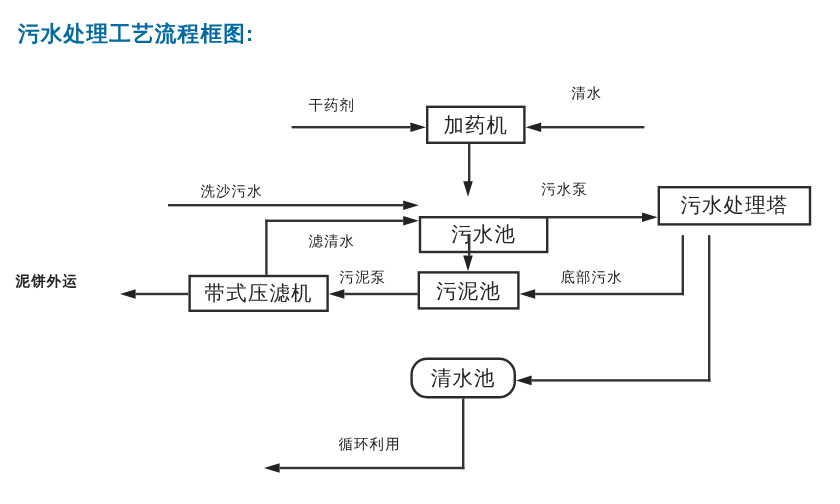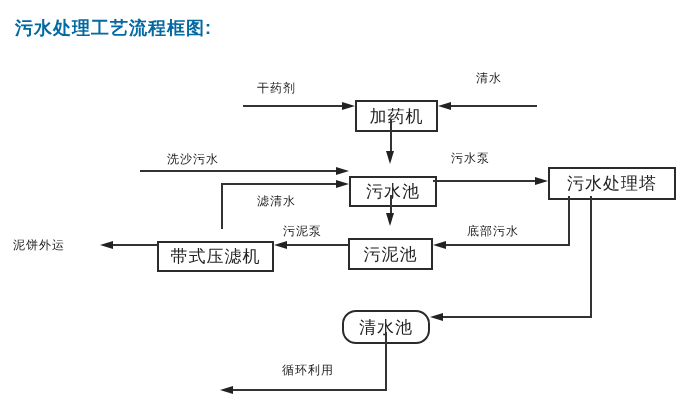--- a/index.html
+++ b/index.html
@@ -9,41 +9,41 @@
     color:#111;overflow:hidden;
   }
   .title{
     position:absolute;left:15px;top:16px;
     font-size:18px;font-weight:bold;letter-spacing:1px;color:#0369a1;
   }
   .node{
     position:absolute;box-sizing:border-box;
     border:2px solid #2b2b2b;background:#fff;
     display:flex;align-items:center;justify-content:center;
-    font-size:17px;letter-spacing:1px;color:#222;white-space:nowrap;margin-top:12px;
+    font-size:17px;letter-spacing:1px;color:#222;white-space:nowrap;
   }
   .elabel{
     position:absolute;font-size:12px;letter-spacing:1px;color:#222;white-space:nowrap;
   }
   .hl{position:absolute;height:2px;background:#333;}
   .vl{position:absolute;width:2px;background:#333;}
   .ar,.al,.ad{position:absolute;width:0;height:0;}
   .ar{border-top:4.5px solid transparent;border-bottom:4.5px solid transparent;border-left:13px solid #222;}
   .al{border-top:4.5px solid transparent;border-bottom:4.5px solid transparent;border-right:13px solid #222;}
   .ad{border-left:4.5px solid transparent;border-right:4.5px solid transparent;border-top:13px solid #222;}
 </style>
 </head>
 <body>
 
 <div class="canvas">
 
   <div class="title">污水处理工艺流程框图:</div>
 
   <div class="node" style="left:355px;top:88px;width:83px;height:32px;">加药机</div>
-  <div class="node" style="left:349px;top:164px;width:88px;height:31px;">污水池</div>
+  <div class="node" style="left:349px;top:180px;width:108px;height:31px;">污水池</div>
   <div class="node" style="left:548px;top:155px;width:128px;height:33px;">污水处理塔</div>
   <div class="node" style="left:157px;top:229px;width:117px;height:31px;">带式压滤机</div>
   <div class="node" style="left:348px;top:226px;width:85px;height:32px;">污泥池</div>
   <div class="node" style="left:342px;top:298px;width:88px;height:34px;border-radius:14px;">清水池</div>
 
   <div class="hl" style="left:243px;top:105px;width:99px;"></div>
   <div class="ar" style="left:342px;top:102px;"></div>
 
   <div class="hl" style="left:451px;top:105px;width:86px;"></div>
   <div class="al" style="left:438px;top:102px;"></div>
@@ -82,16 +82,16 @@
   <div class="hl" style="left:233px;top:389px;width:154px;"></div>
   <div class="al" style="left:220px;top:386px;"></div>
 
   <div class="elabel" style="left:257px;top:80px;">干药剂</div>
   <div class="elabel" style="left:476px;top:70px;">清水</div>
   <div class="elabel" style="left:167px;top:151px;">洗沙污水</div>
   <div class="elabel" style="left:257px;top:193px;">滤清水</div>
   <div class="elabel" style="left:451px;top:150px;">污水泵</div>
   <div class="elabel" style="left:467px;top:223px;">底部污水</div>
   <div class="elabel" style="left:283px;top:223px;">污泥泵</div>
-  <div class="elabel" style="left:13px;top:237px;">泥饼外运</div>
+  <div class="elabel" style="left:13px;top:226px;font-weight:bold;">泥饼外运</div>
   <div class="elabel" style="left:262px;top:362px;margin-left:20px;">循环利用</div>
 
 </div>
 
 </body></html>

